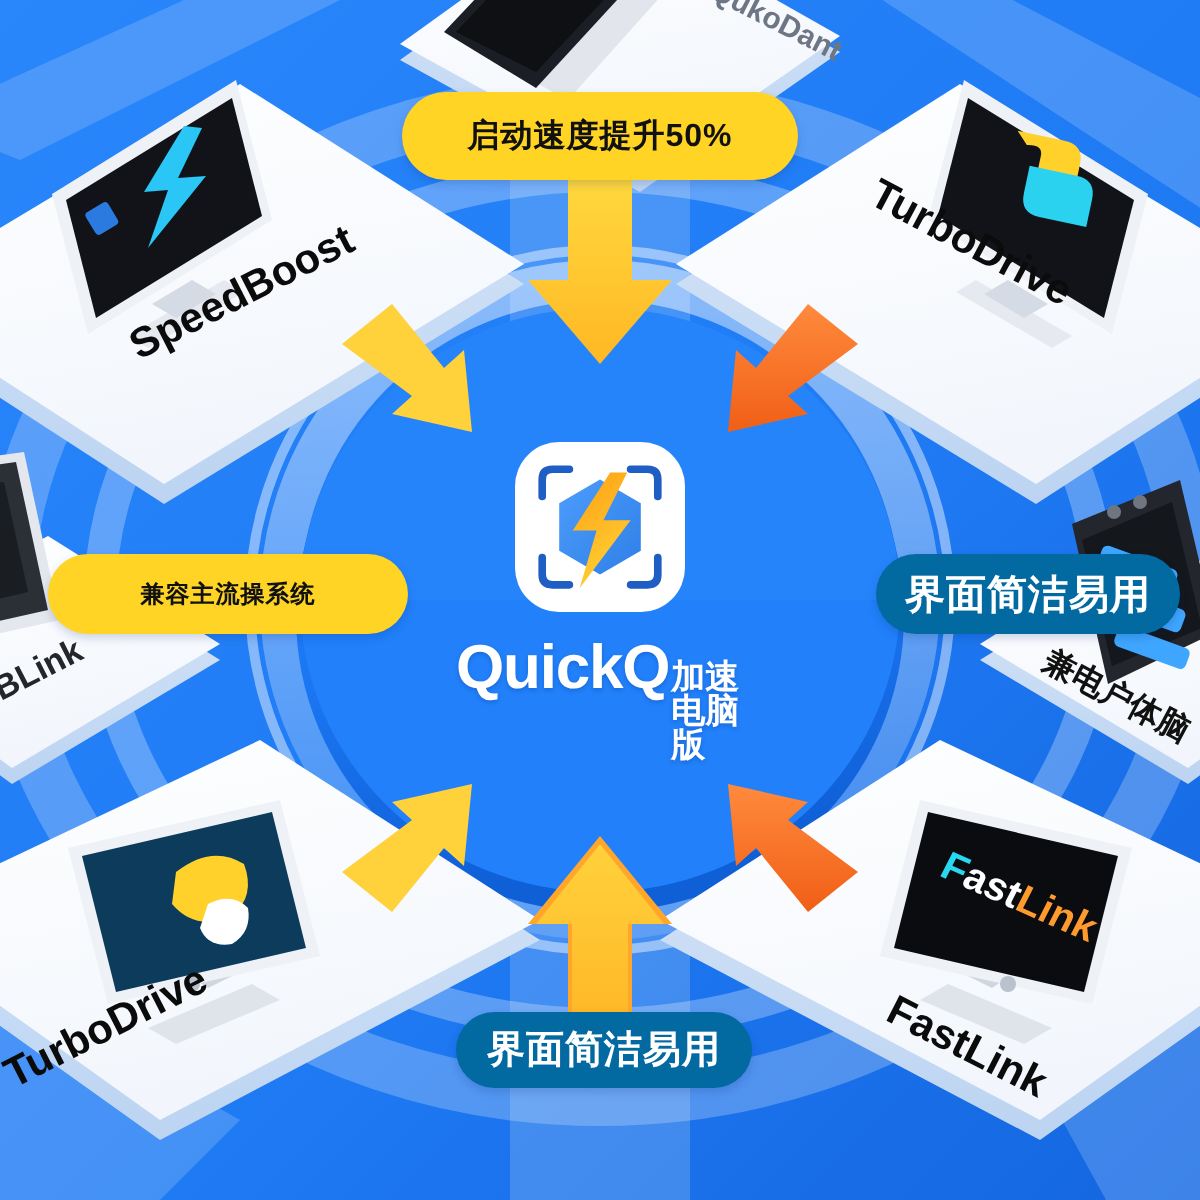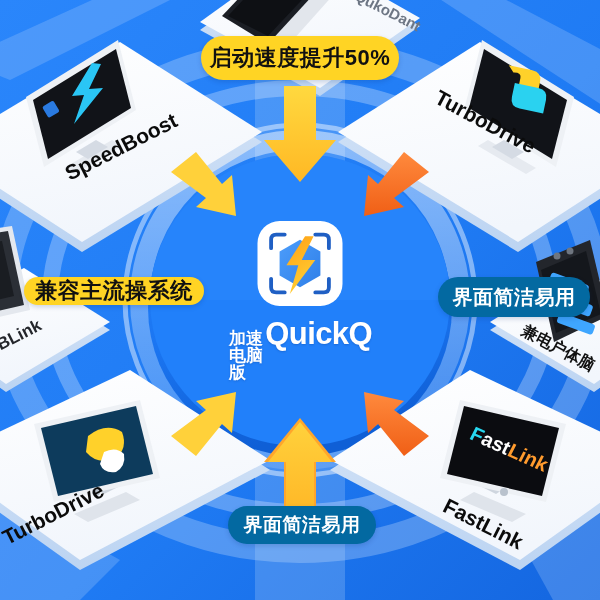--- a/index.html
+++ b/index.html
@@ -19,22 +19,22 @@
     border-radius:40px;
     font-weight:bold;
     white-space:nowrap;
     letter-spacing:.5px;
     box-shadow:0 2px 5px rgba(0,40,110,.18);
     z-index:40;
   }
   .badge.yellow{background:#ffd424;color:#111;}
   .badge.orange{background:#0369a1;color:#fff;}
 
-  #badge-top{left:201px;top:36px;width:198px;height:44px;font-size:22px;}
-  #badge-left{left:24px;top:277px;width:180px;height:28px;font-size:22px;}
+  #badge-top{left:201px;top:46px;width:198px;height:44px;font-size:16px;}
+  #badge-left{left:24px;top:277px;width:180px;height:40px;font-size:12px;}
   #badge-right{left:438px;top:277px;width:152px;height:40px;font-size:20px;}
   #badge-bottom{left:228px;top:506px;width:148px;height:38px;font-size:19px;}
 
   
   #center-logo{
     position:absolute;left:228px;top:221px;width:144px;height:160px;
     z-index:45;display:flex;flex-direction:column;align-items:center;
   }
   #logo-icon{width:98px;height:98px;}
   #logo-wordmark{
@@ -265,22 +265,22 @@
       </defs>
       <rect x="0" y="0" width="100" height="100" rx="26" fill="#ffffff"></rect>
       <path d="M50 22 L74 36 L74 64 L50 78 L26 64 L26 36 Z" fill="url(#gHexLogo)"></path>
       <path d="M16 32 L16 22 Q16 16 22 16 L32 16" fill="none" stroke="#1f5fc4" stroke-width="4.5" stroke-linecap="round"></path>
       <path d="M68 16 L78 16 Q84 16 84 22 L84 32" fill="none" stroke="#1f5fc4" stroke-width="4.5" stroke-linecap="round"></path>
       <path d="M16 68 L16 78 Q16 84 22 84 L32 84" fill="none" stroke="#1f5fc4" stroke-width="4.5" stroke-linecap="round"></path>
       <path d="M68 84 L78 84 Q84 84 84 78 L84 68" fill="none" stroke="#1f5fc4" stroke-width="4.5" stroke-linecap="round"></path>
       <path d="M56 18 L34 52 L48 52 L38 86 L68 46 L52 46 L66 18 Z" fill="url(#gBolt2)"></path>
     </svg>
     <div id="logo-wordmark">
+      <span id="logo-name">QuickQ</span>
       <span id="logo-suffix">加速电脑版</span>
-      <span id="logo-name">QuickQ</span>
     </div>
   </div>
 
   <div class="badge yellow" id="badge-top">启动速度提升50%</div>
   <div class="badge yellow" id="badge-left">兼容主流操系统</div>
   <div class="badge orange" id="badge-right">界面简洁易用</div>
   <div class="badge orange" id="badge-bottom">界面简洁易用</div>
 
   <div class="dev-label" id="label-speedboost">SpeedBoost</div>
   <div class="dev-label" id="label-turbodrive-tr">TurboDrive</div>

